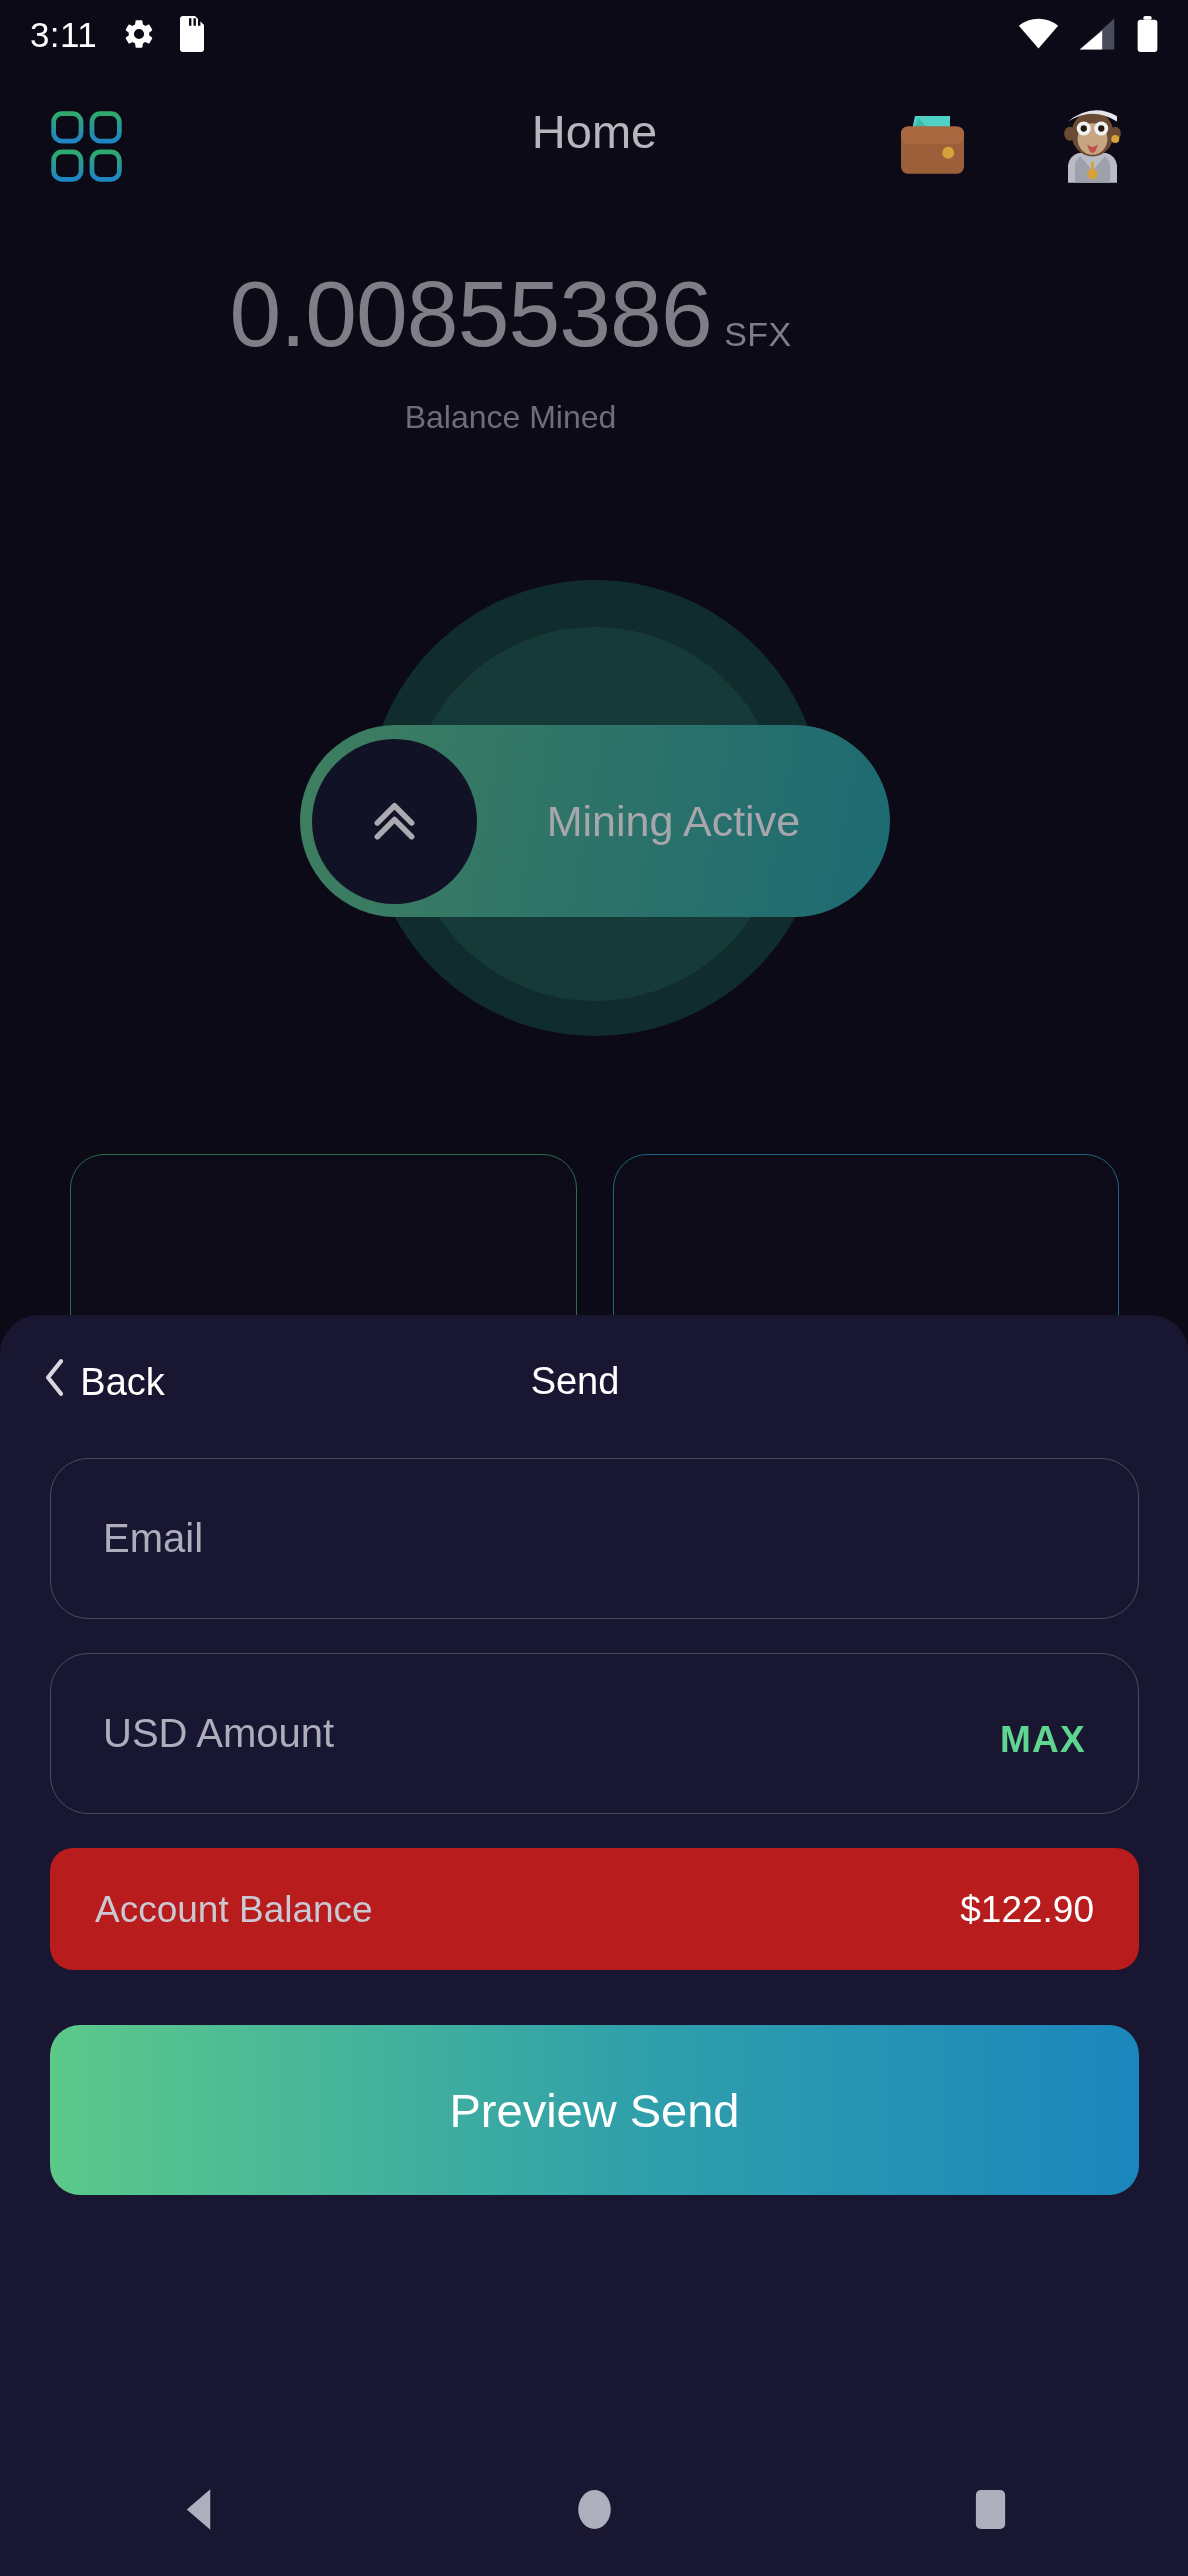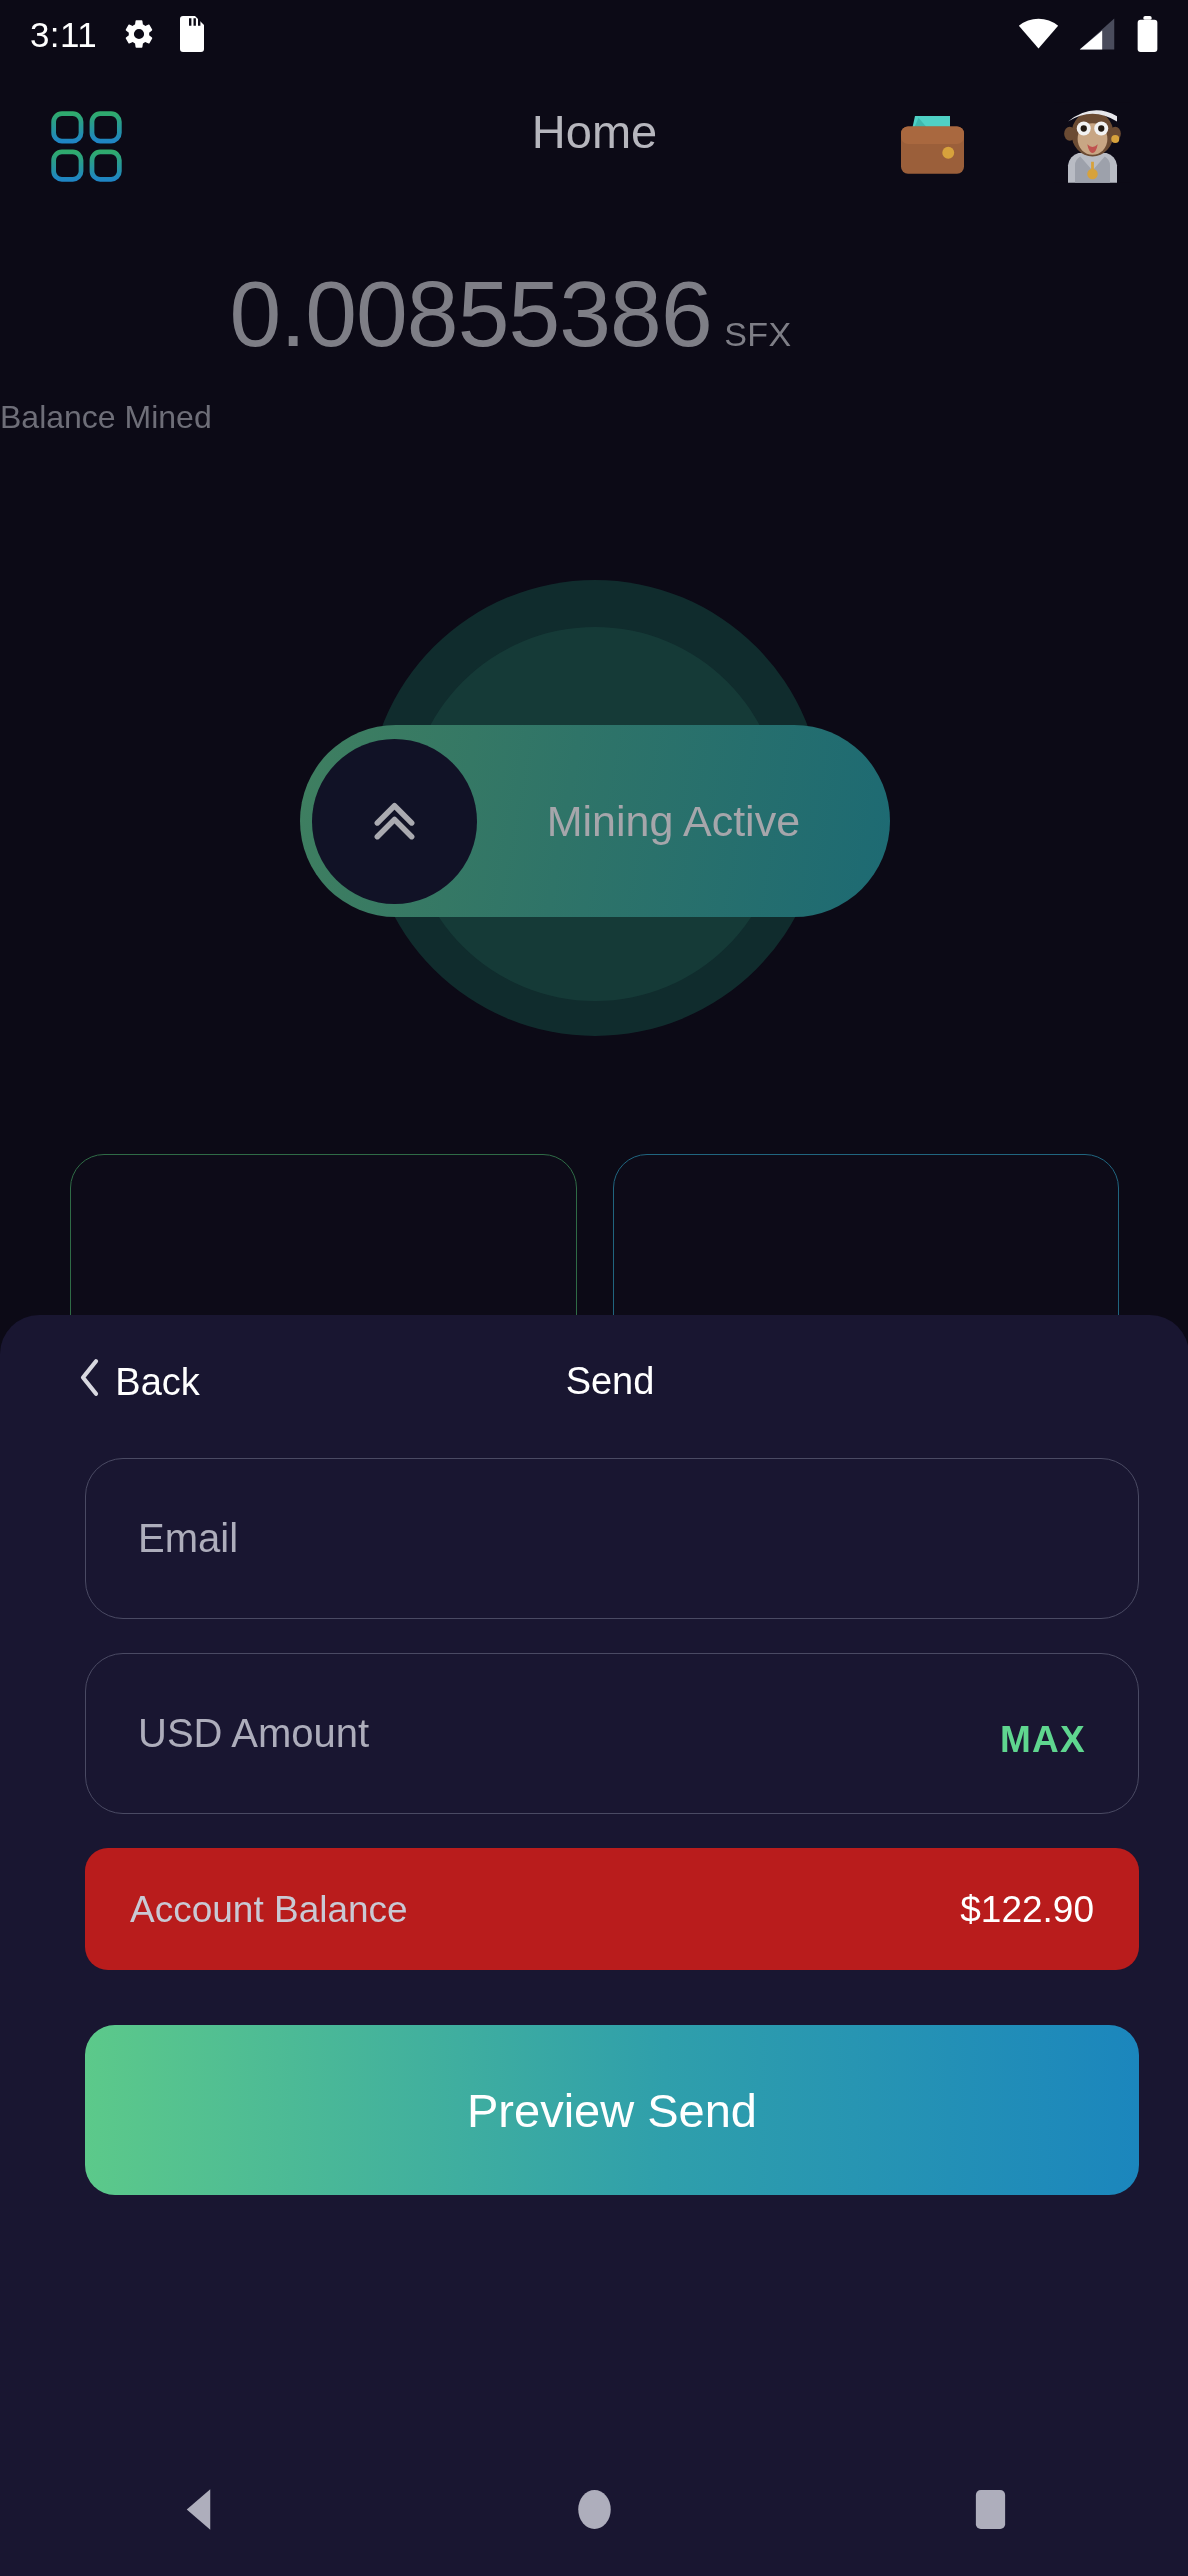--- a/index.html
+++ b/index.html
@@ -27,21 +27,21 @@
   }
   .grid-icon{ position:absolute; left:50px; top:12.5px; width:73px; height:73px;}
   .page-title{
     position:absolute; left:0; width:1189px; text-align:center;
     color:#b6b6bd; font-size:47px; font-weight:400; top:7.2px;
   }
   .wallet-btn{ position:absolute; left:894px; top:10.7px; width:77px; height:72px;}
   .avatar-btn{ position:absolute; left:1054px; top:5.4px; width:77px; height:81px; overflow:hidden;}
 
   
-  .balance-wrap{ position:absolute; top:268px; left:0; width:1021px; }
+  .balance-wrap{ position:absolute; top:268px; left:0; width:1021px; text-align:center;}
   .balance-row{ display:flex; align-items:baseline; justify-content:center; gap:12.5px;}
   .balance-value{ color:#7e7e86; font-size:93px; font-weight:400; letter-spacing:-0.9px; line-height:1;}
   .balance-unit{ color:#7e7e86; font-size:34px; letter-spacing:0.4px;}
   .balance-label{ color:#6e6e78; font-size:32px; margin-top:38px;}
 
   
   .mining-area{ position:absolute; top:555px; left:0; width:1189px; height:519px;}
   .glow-outer{
     position:absolute; left:50%; top:25px; transform:translateX(-50%);
     width:456px; height:456px; border-radius:50%;
@@ -73,21 +73,21 @@
   .stat-card.green{ border:1.8px solid #2f6b46; }
   .stat-card.blue{ border:1.8px solid #20657f; }
   .stat-card-label{
     position:absolute; left:0; right:0; bottom:5.4px; text-align:center;
     color:#b9b9c2; font-size:30px; white-space:nowrap; overflow:hidden;
   }
 
   
   .sheet{
     position:absolute; left:0; top:1315px; width:1189px; height:1261px;
-    background:#191631; border-radius:39px 39px 0 0;padding-left:35px;
+    background:#191631; border-radius:39px 39px 0 0;
   }
   .sheet-head{ position:relative; height:143px;}
   .back-btn{
     position:absolute; left:43px; top:43px;
     display:flex; align-items:center; gap:14.3px; color:#ffffff; font-size:38px;
   }
   .sheet-title{
     position:absolute; left:0; width:1150px; text-align:center; top:45px;
     color:#ffffff; font-size:38px;
   }

